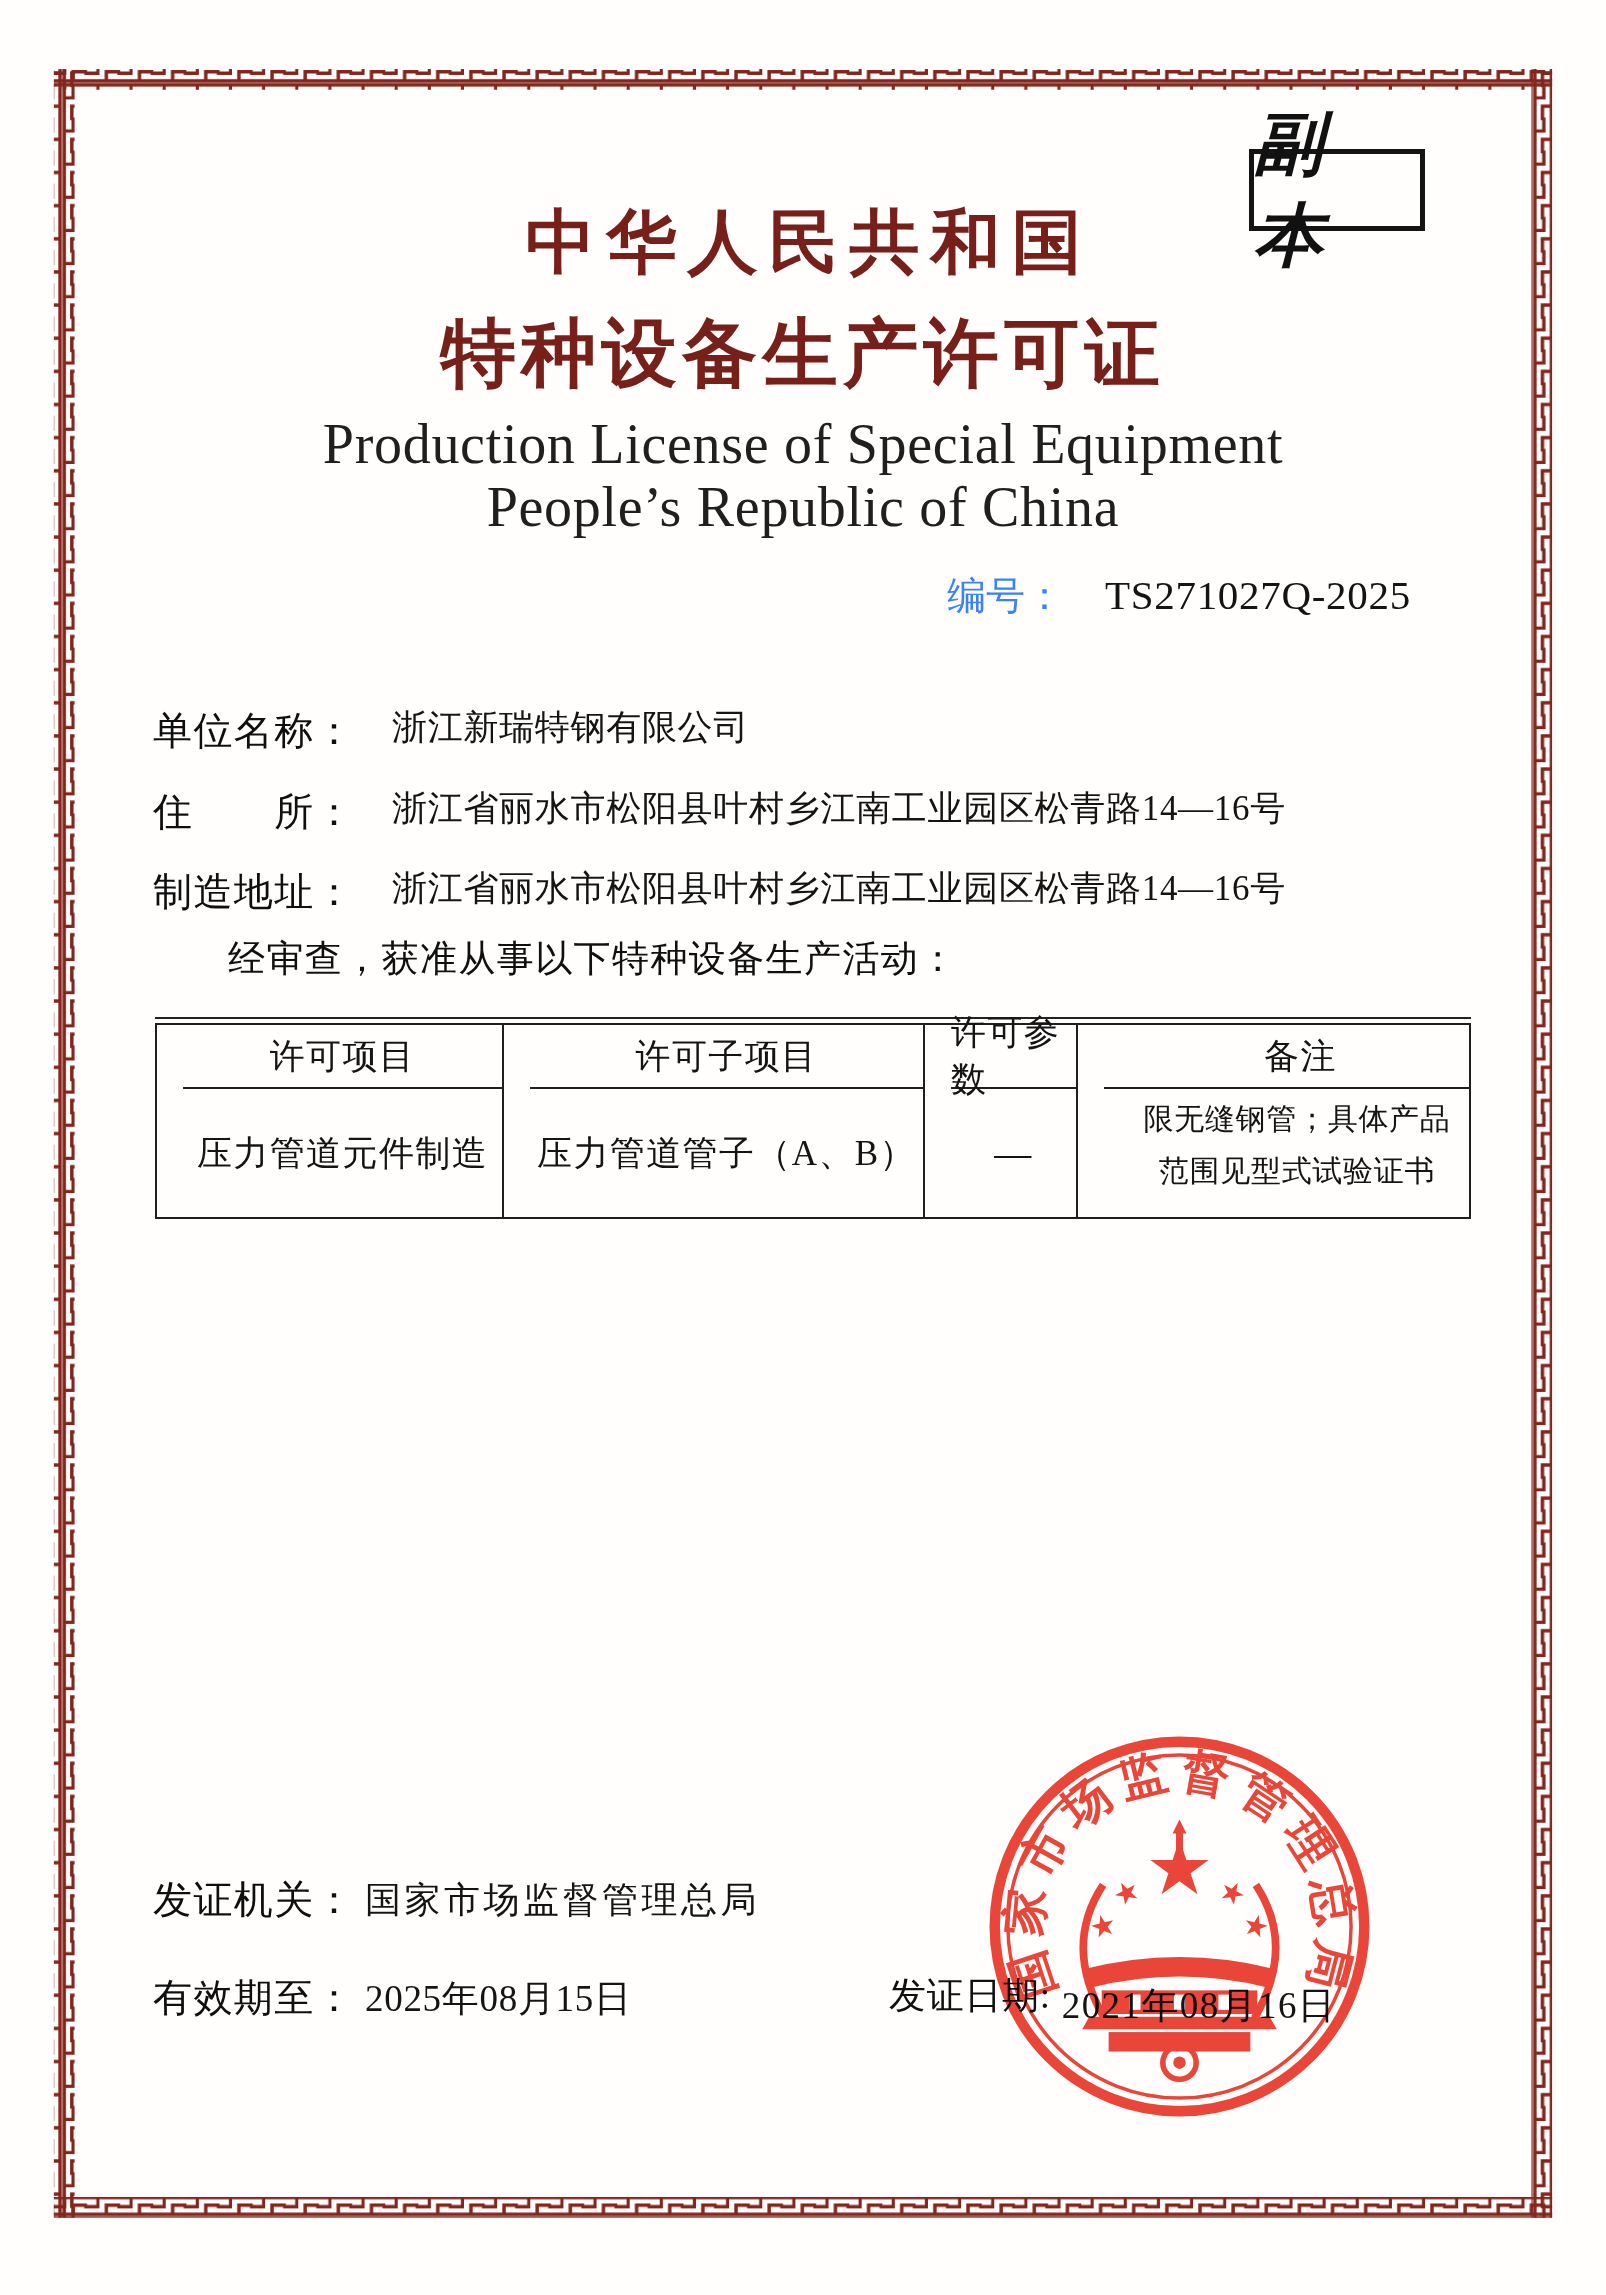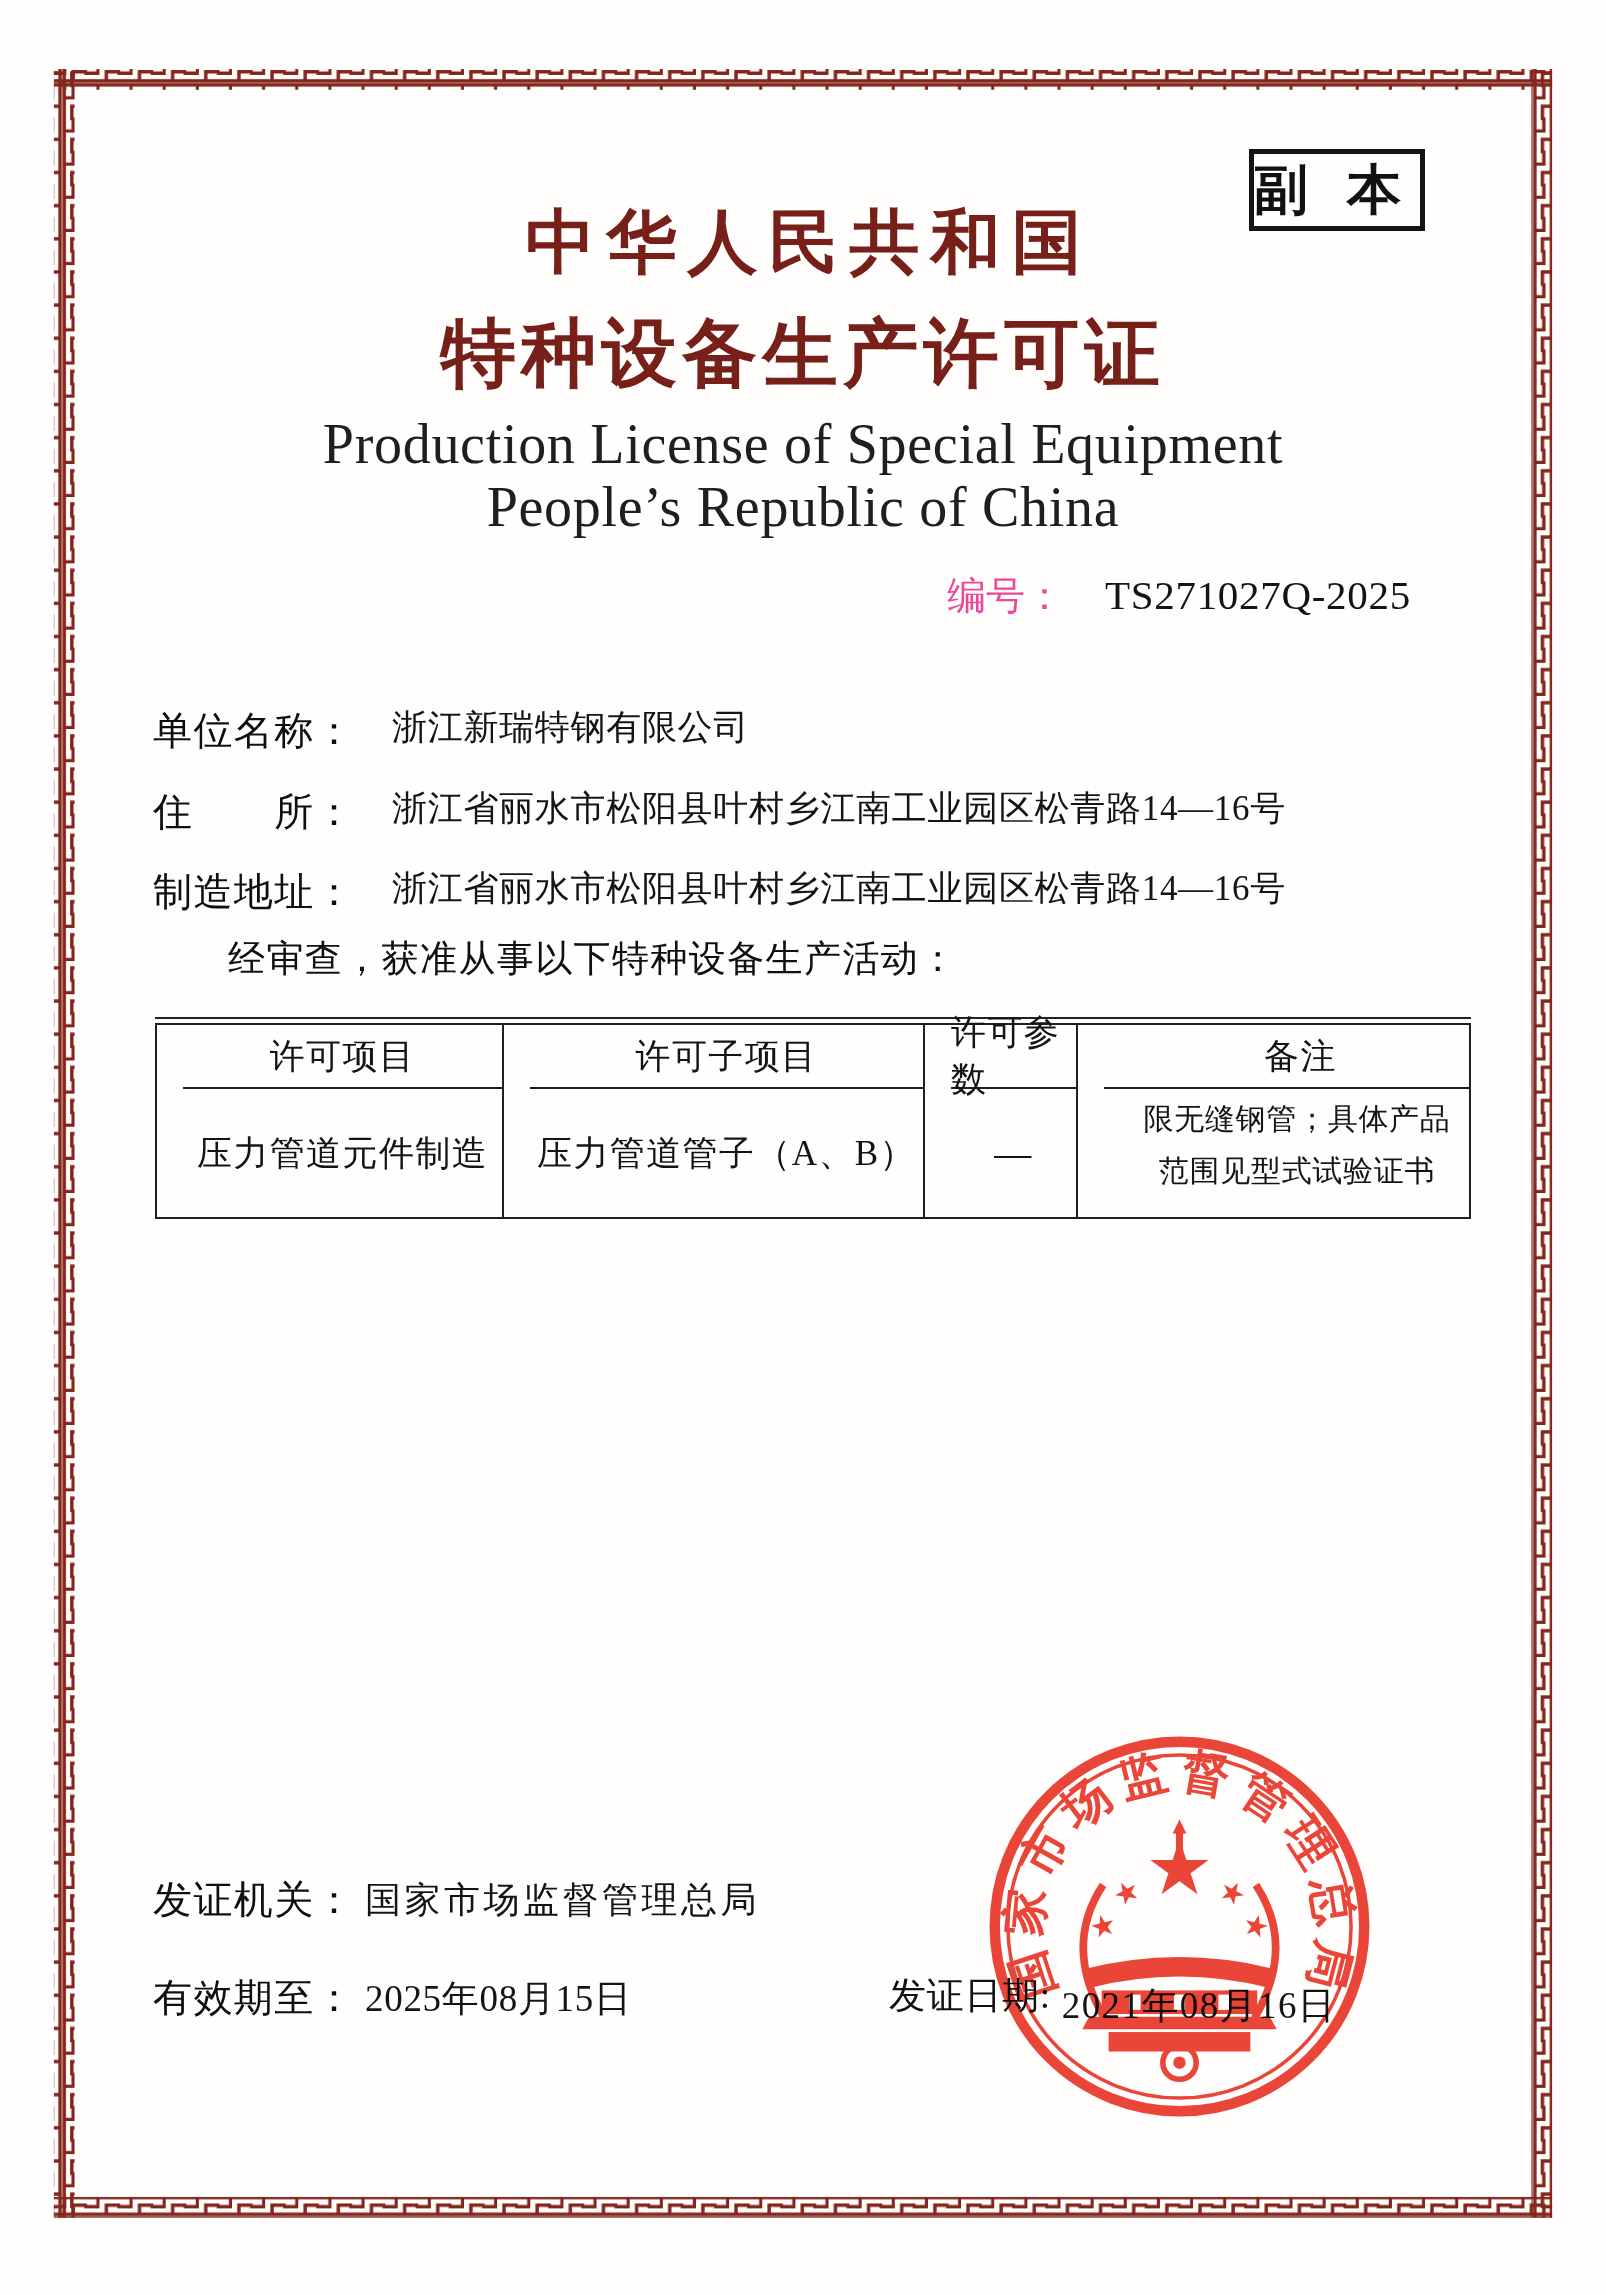--- a/index.html
+++ b/index.html
@@ -12,37 +12,38 @@
     color:#1a1a1a;
   }
   .border-svg{position:absolute;left:0;top:0;z-index:1;}
   .abs{position:absolute;}
 
   .copy-box{
     left:1249px;top:149px;width:166px;height:72px;
     border:5.5px solid #141414;
     display:flex;align-items:center;justify-content:flex-start;
     font-family:"Liberation Sans","DejaVu Sans",sans-serif;
-    font-weight:700;font-size:54px;color:#111;
+    font-weight:700;font-size:69px;color:#111;
     letter-spacing:39px;text-indent:0;
     z-index:3;
+    font-style:italic;
   }
   .copy-box span{margin-right:-39px;}
 
   .title-cn-1{left:0;right:0;top:196px;text-align:center;
     font-size:70px;font-weight:700;letter-spacing:11px;color:#77201a;z-index:3;padding-left:12px;}
   .title-cn-2{left:0;right:0;top:304px;text-align:center;
     font-size:75px;font-weight:700;letter-spacing:5.5px;color:#77201a;z-index:3;}
   .title-en{left:0;right:0;text-align:center;font-size:56px;color:#1f1f1f;
     letter-spacing:0.7px;z-index:3;}
   .title-en.l1{top:412px;}
   .title-en.l2{top:475px;}
 
   .serial-row{left:947px;top:569px;display:flex;align-items:baseline;z-index:3;}
-  .serial-label{font-size:39px;color:#ec4899;}
+  .serial-label{font-size:39px;color:#3b82f6;}
   .serial-value{font-size:41px;margin-left:41px;letter-spacing:0.7px;color:#141414;}
 
   .field-row{left:0;top:0;z-index:3;}
   .field-label{position:absolute;left:153px;font-size:39px;letter-spacing:1.4px;color:#0f0f0f;white-space:nowrap;}
   .field-value{position:absolute;left:392px;font-size:35px;letter-spacing:0.7px;color:#141414;white-space:nowrap;}
   .row-1 .field-label,.row-1 .field-value{top:704px;}
   .row-2 .field-label,.row-2 .field-value{top:785px;}
   .row-3 .field-label,.row-3 .field-value{top:865px;}
 
   .statement{left:228px;top:934px;font-size:37px;letter-spacing:1.4px;color:#101010;z-index:3;}

